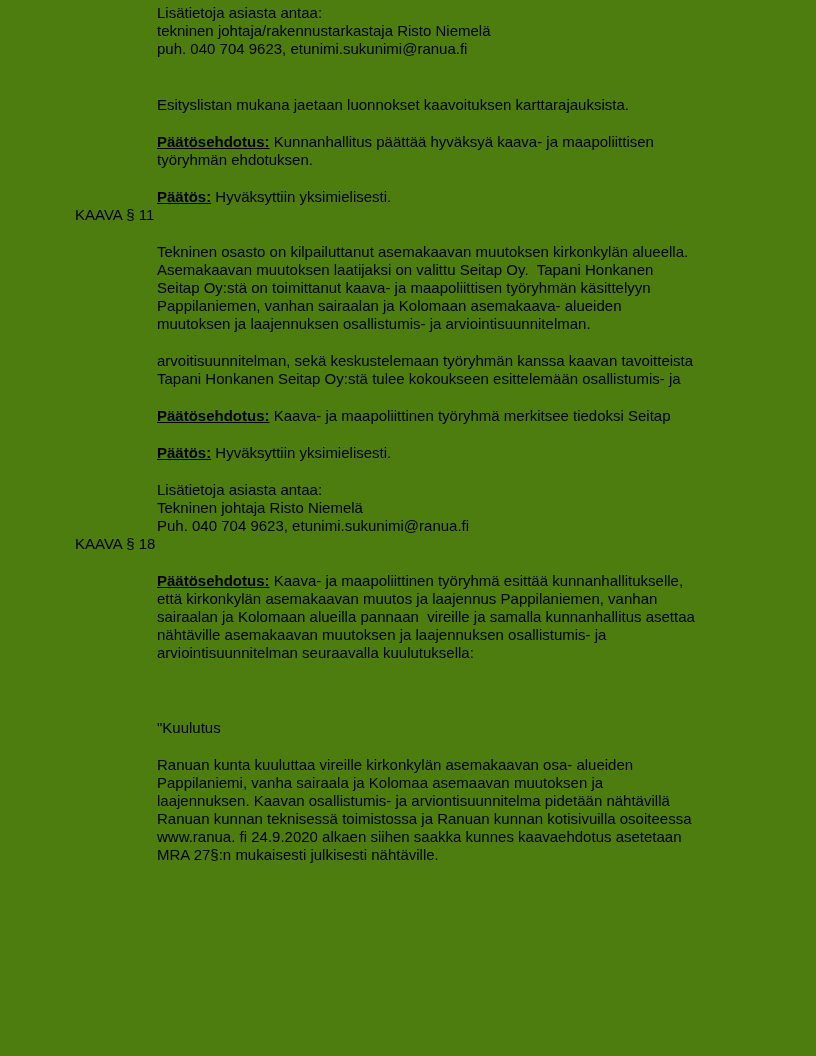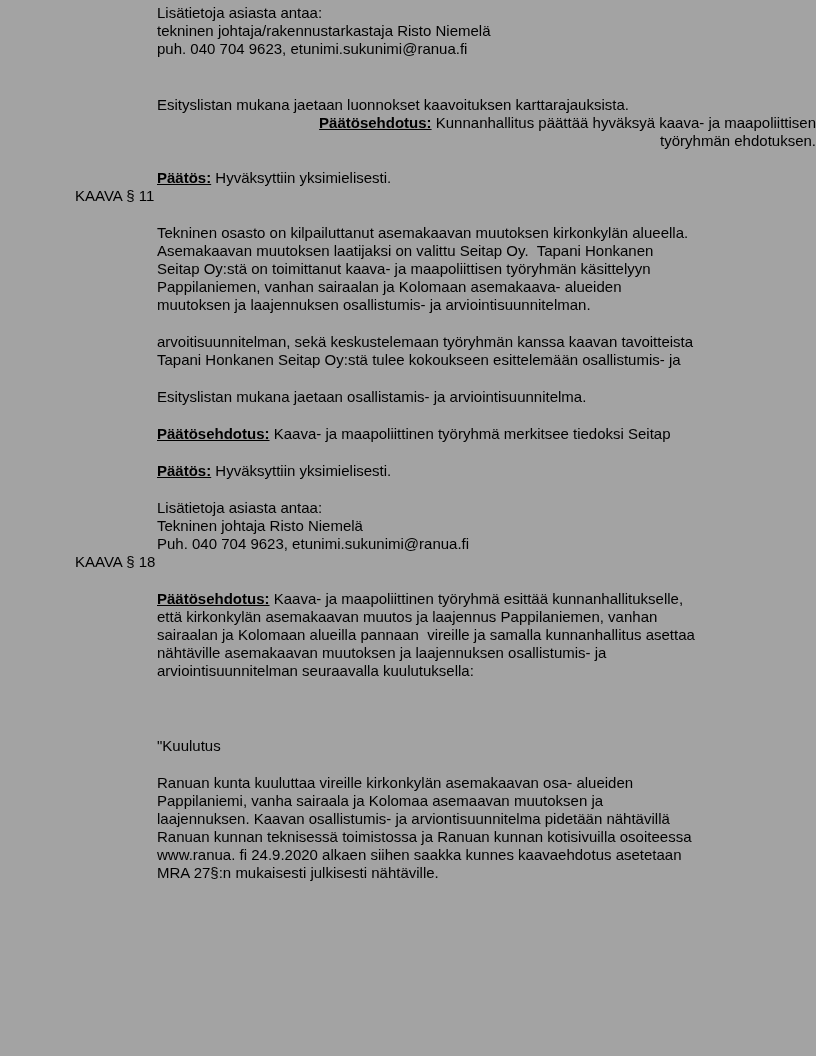--- a/index.html
+++ b/index.html
@@ -4,21 +4,21 @@
 <style>
   html, body {
     margin: 0;
     padding: 0;
     background: #ffffff;
   }
   .page {
     position: relative;
     width: 816px;
     height: 1056px;
-    background: #a3a3a3;
+    background: #4d7c0f;
     overflow: hidden;
     box-sizing: border-box;
     padding-top: 4px;
     font-family: "Liberation Sans", sans-serif;
     font-size: 15px;
     line-height: 18px;
     color: #000000;
   }
   .block {
     white-space: pre;
@@ -36,26 +36,25 @@
     font-weight: bold;
     text-decoration: underline;
   }
 </style>
 </head>
 <body>
 
 <div class="page">
     <div class="block indent" style="margin-top: 0px;"><div class="line">Lisätietoja asiasta antaa:</div><div class="line">tekninen johtaja/rakennustarkastaja Risto Niemelä</div><div class="line">puh. 040 704 9623, etunimi.sukunimi@ranua.fi</div></div>
     <div class="block indent" style="margin-top: 38px;"><div class="line">Esityslistan mukana jaetaan luonnokset kaavoituksen karttarajauksista.</div></div>
-    <div class="block indent" style=" text-align: right;"><div class="line"><span class="label">Päätösehdotus:</span><span> </span><span>Kunnanhallitus päättää hyväksyä kaava- ja maapoliittisen</span></div><div class="line">työryhmän ehdotuksen.</div></div>
+    <div class="block indent" style="margin-top: 19px;"><div class="line"><span class="label">Päätösehdotus:</span><span> </span><span>Kunnanhallitus päättää hyväksyä kaava- ja maapoliittisen</span></div><div class="line">työryhmän ehdotuksen.</div></div>
     <div class="block indent" style="margin-top: 19px;"><div class="line"><span class="label">Päätös:</span><span> </span><span>Hyväksyttiin yksimielisesti.</span></div></div>
     <div class="block margin" style="margin-top: 0px;"><div class="line">KAAVA § 11</div></div>
     <div class="block indent" style="margin-top: 19px;"><div class="line">Tekninen osasto on kilpailuttanut asemakaavan muutoksen kirkonkylän alueella.</div><div class="line">Asemakaavan muutoksen laatijaksi on valittu Seitap Oy.  Tapani Honkanen</div><div class="line">Seitap Oy:stä on toimittanut kaava- ja maapoliittisen työryhmän käsittelyyn</div><div class="line">Pappilaniemen, vanhan sairaalan ja Kolomaan asemakaava- alueiden</div><div class="line">muutoksen ja laajennuksen osallistumis- ja arviointisuunnitelman.</div></div>
     <div class="block indent" style="margin-top: 19px;"><div class="line">arvoitisuunnitelman, sekä keskustelemaan työryhmän kanssa kaavan tavoitteista</div><div class="line">Tapani Honkanen Seitap Oy:stä tulee kokoukseen esittelemään osallistumis- ja</div></div>
-    <div class="block indent" style="margin-top: 19px;"><div class="line">Esityslistan mukana jaetaan osallistamis- ja arviointisuunnitelma.</div></div>
     <div class="block indent" style="margin-top: 19px;"><div class="line"><span class="label">Päätösehdotus:</span><span> </span><span>Kaava- ja maapoliittinen työryhmä merkitsee tiedoksi Seitap</span></div></div>
     <div class="block indent" style="margin-top: 19px;"><div class="line"><span class="label">Päätös:</span><span> </span><span>Hyväksyttiin yksimielisesti.</span></div></div>
     <div class="block indent" style="margin-top: 19px;"><div class="line">Lisätietoja asiasta antaa:</div><div class="line">Tekninen johtaja Risto Niemelä</div><div class="line">Puh. 040 704 9623, etunimi.sukunimi@ranua.fi</div></div>
     <div class="block margin" style="margin-top: 0px;"><div class="line">KAAVA § 18</div></div>
     <div class="block indent" style="margin-top: 19px;"><div class="line"><span class="label">Päätösehdotus:</span><span> </span><span>Kaava- ja maapoliittinen työryhmä esittää kunnanhallitukselle,</span></div><div class="line">että kirkonkylän asemakaavan muutos ja laajennus Pappilaniemen, vanhan</div><div class="line">sairaalan ja Kolomaan alueilla pannaan  vireille ja samalla kunnanhallitus asettaa</div><div class="line">nähtäville asemakaavan muutoksen ja laajennuksen osallistumis- ja</div><div class="line">arviointisuunnitelman seuraavalla kuulutuksella:</div></div>
     <div class="block indent" style="margin-top: 57px;"><div class="line">"Kuulutus</div></div>
     <div class="block indent" style="margin-top: 19px;"><div class="line">Ranuan kunta kuuluttaa vireille kirkonkylän asemakaavan osa- alueiden</div><div class="line">Pappilaniemi, vanha sairaala ja Kolomaa asemaavan muutoksen ja</div><div class="line">laajennuksen. Kaavan osallistumis- ja arviontisuunnitelma pidetään nähtävillä</div><div class="line">Ranuan kunnan teknisessä toimistossa ja Ranuan kunnan kotisivuilla osoiteessa</div><div class="line">www.ranua. fi 24.9.2020 alkaen siihen saakka kunnes kaavaehdotus asetetaan</div><div class="line">MRA 27§:n mukaisesti julkisesti nähtäville.</div></div>
   </div>
 
 </body></html>

